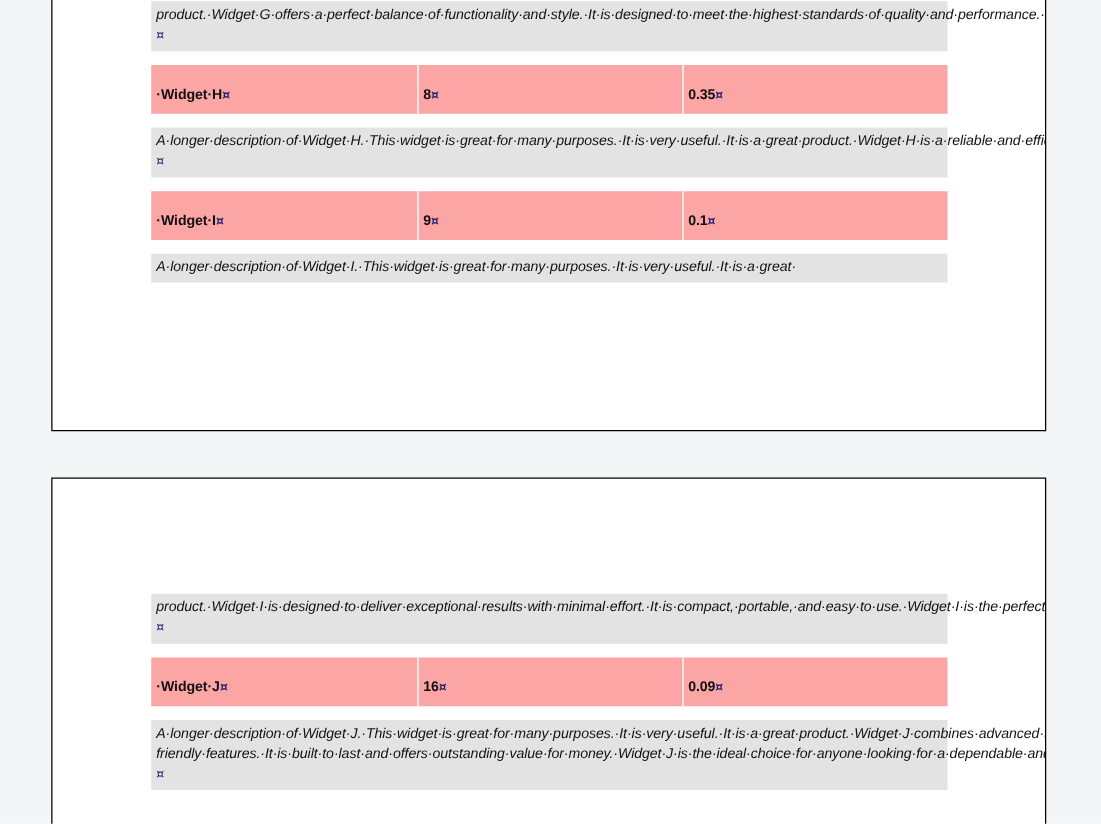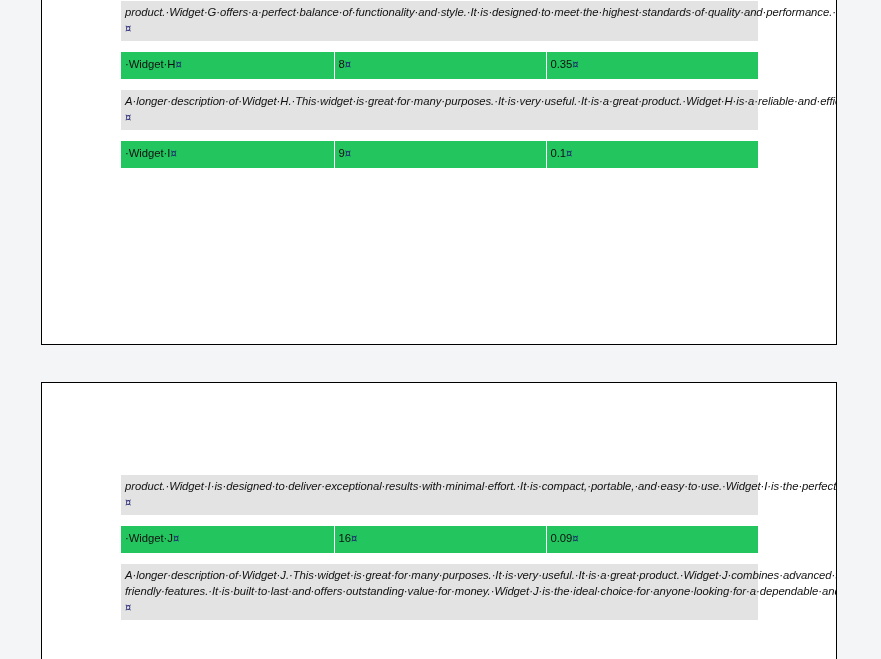--- a/index.html
+++ b/index.html
@@ -56,24 +56,24 @@
     color: #101010;
     letter-spacing: -0.05px;
   }
 
   
   col.c1 { width: 213px; }
   col.c2 { width: 212px; }
   col.c3 { width: 212px; }
 
   tr.head-row td {
-    background: #22c55e;
-    font-weight: normal;
+    background: #fca5a5;
+    font-weight: bold;
     height: 18px;
-    padding-top: 4px;
+    padding-top: 16px;
     padding-bottom: 5px;
   }
   tr.desc-row td {
     background: #e3e3e3;
   }
 
   tr.head-row td.col-sep {
     border-left: 1px solid #ffffff;
   }
 
@@ -128,20 +128,23 @@
             <td colspan="3"></td>
           </tr>
         <tr class="head-row">
           <td><span>·Widget·I</span><span class="mark">¤</span></td>
           <td class="col-sep"><span>9</span><span class="mark">¤</span></td>
           <td class="col-sep"><span>0.1</span><span class="mark">¤</span></td>
         </tr>
         <tr class="sep-row">
             <td colspan="3"></td>
           </tr>
+        <tr class="desc-row">
+          <td colspan="3"><span class="desc-text">A·longer·description·of·Widget·I.·This·widget·is·great·for·many·purposes.·It·is·very·useful.·It·is·a·great·</span></td>
+        </tr>
       </tbody>
     </table>
   </div>
 </div>
 
 <div class="page" id="page-2">
   <div class="page-body">
     <table class="doc-table">
       <colgroup>
           <col class="c1">

